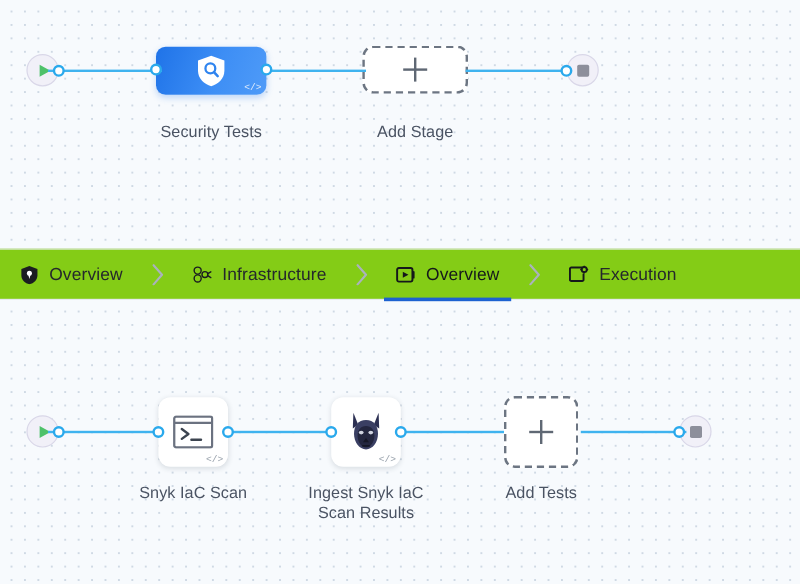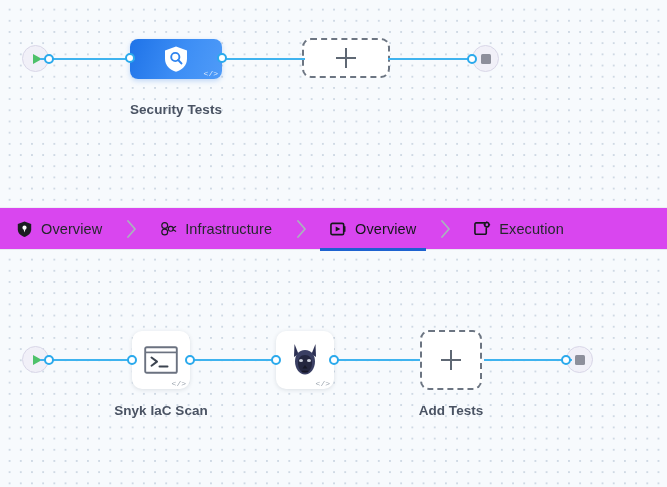--- a/index.html
+++ b/index.html
@@ -29,21 +29,21 @@
   #stage-canvas { top: 0; height: 207px; }
   #step-canvas  { top: 250px; height: 237px; }
 
   
   .tabbar {
     position: absolute;
     top: 207px;
     left: 0;
     width: 667px;
     height: 43px;
-    background: #d946ef;
+    background: #84cc16;
     border-top: 1px solid #eceff3;
     border-bottom: 1px solid #e6eaef;
     box-sizing: border-box;
     display: flex;
     align-items: center;
     z-index: 5;
   }
   .tab {
     display: flex;
     align-items: center;
@@ -171,21 +171,20 @@
   }
 
   .node-label {
     position: absolute;
     text-align: center;
     font-size: 13.5px;
     color: #4a5363;
     line-height: 17px;
     letter-spacing: 0.05px;
     white-space: pre-line;
-    font-weight: bold;
   }
 </style>
 </head>
 <body>
 
 <div class="canvas" id="stage-canvas">
 
   <div class="link" style="left:40px; top:58px; width:95px;"></div>
   <div class="link" style="left:220px; top:58px; width:85px;"></div>
   <div class="link" style="left:388px; top:58px; width:88px;"></div>
@@ -209,20 +208,21 @@
     <div class="port" style="left:-5px; top:14px;"></div>
     <div class="port" style="left:87px; top:14px;"></div>
   </div>
   <div class="node-label" style="left:96px; top:101px; width:160px;">Security Tests</div>
 
   <div class="node-wrap" style="left:302px; top:38px;">
     <div class="dashed-box" style="width:88px; height:40px;">
       <div class="plus"></div>
     </div>
   </div>
+  <div class="node-label" style="left:266px; top:101px; width:160px;">Add Stage</div>
 
   <div class="node-wrap" style="left:472px; top:45px;">
     <div class="terminal-circle">
       <div class="stop-sq"></div>
     </div>
     <div class="port" style="left:-5px; top:9px;"></div>
   </div>
 </div>
 
 <div class="tabbar">
@@ -332,20 +332,22 @@
         <ellipse cx="11" cy="17.5" rx="2" ry="1.5" fill="#cfd3e0"></ellipse>
         <ellipse cx="19" cy="17.5" rx="2" ry="1.5" fill="#cfd3e0"></ellipse>
         <path d="M15 22 L12.5 25.5 H17.5 Z" fill="#151726"></path>
         <path d="M12.4 28.5 H17.6" stroke="#151726" stroke-width="1.4" stroke-linecap="round"></path>
       </svg>
       <span class="code-glyph on-white">&lt;/&gt;</span>
     </div>
     <div class="port" style="left:-5px; top:24px;"></div>
     <div class="port" style="left:53px; top:24px;"></div>
   </div>
+  <div class="node-label" style="left:225px; top:152px; width:160px;">Ingest Snyk IaC
+Scan Results</div>
 
   <div class="node-wrap" style="left:420px; top:80px;">
     <div class="dashed-box" style="width:62px; height:60px;">
       <div class="plus"></div>
     </div>
   </div>
   <div class="node-label" style="left:371px; top:152px; width:160px;">Add Tests</div>
 
   <div class="node-wrap" style="left:566px; top:96px;">
     <div class="terminal-circle">

